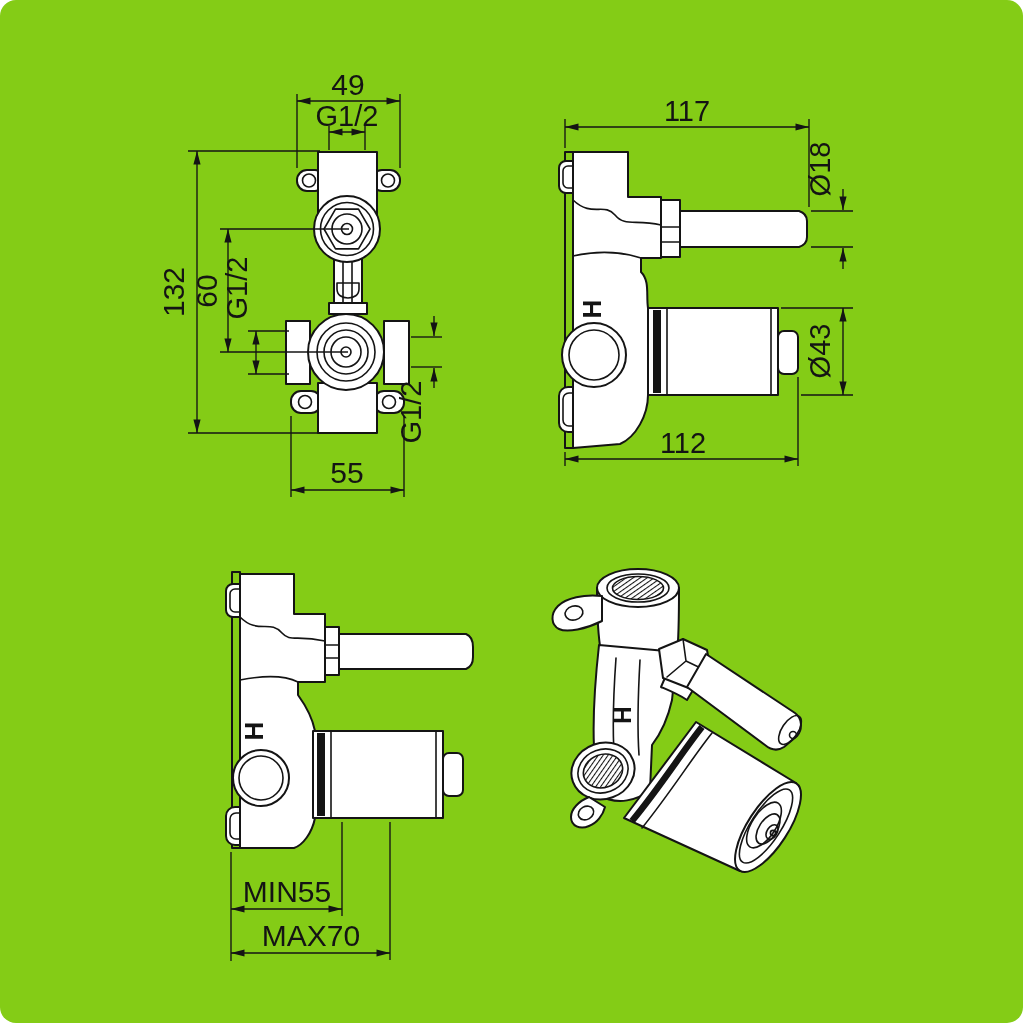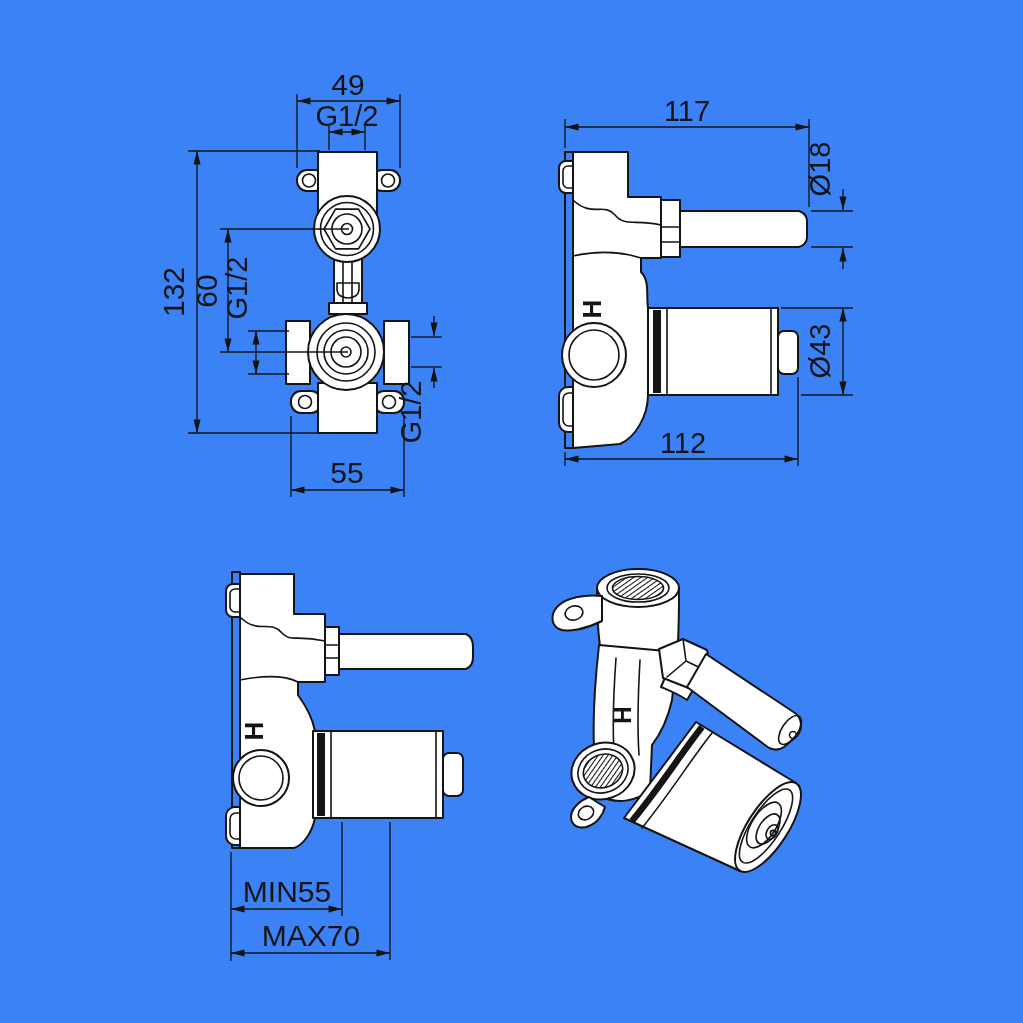--- a/index.html
+++ b/index.html
@@ -1,16 +1,16 @@
 <!DOCTYPE html>
 <html><head>
 <meta charset="utf-8">
 <style>
   html,body{margin:0;padding:0;background:#fff;}
-  #canvas{width:1023px;height:1023px;background:#3b82f6;position:relative;overflow:hidden;}
+  #canvas{width:1023px;height:1023px;background:#84cc16;position:relative;overflow:hidden;border-radius:16px;}
   svg{display:block;}
   .pf{fill:#ffffff;stroke:#141414;stroke-width:2;stroke-linejoin:round;stroke-linecap:round;}
   .pl{fill:none;stroke:#141414;stroke-width:2;stroke-linejoin:round;stroke-linecap:round;}
   .thin{stroke-width:1.6;}
   .dim{fill:none;stroke:#141414;stroke-width:1.35;}
   .band{fill:#141414;stroke:none;}
   .thickband{fill:none;stroke:#141414;stroke-width:6.5;}
   .lbl{font-family:"Liberation Sans",sans-serif;fill:#141414;font-size:30px;}
   .lbl-s{font-family:"Liberation Sans",sans-serif;fill:#141414;font-size:29px;}
   .lbl-h{font-family:"Liberation Sans",sans-serif;fill:#141414;font-size:26px;font-weight:bold;}

